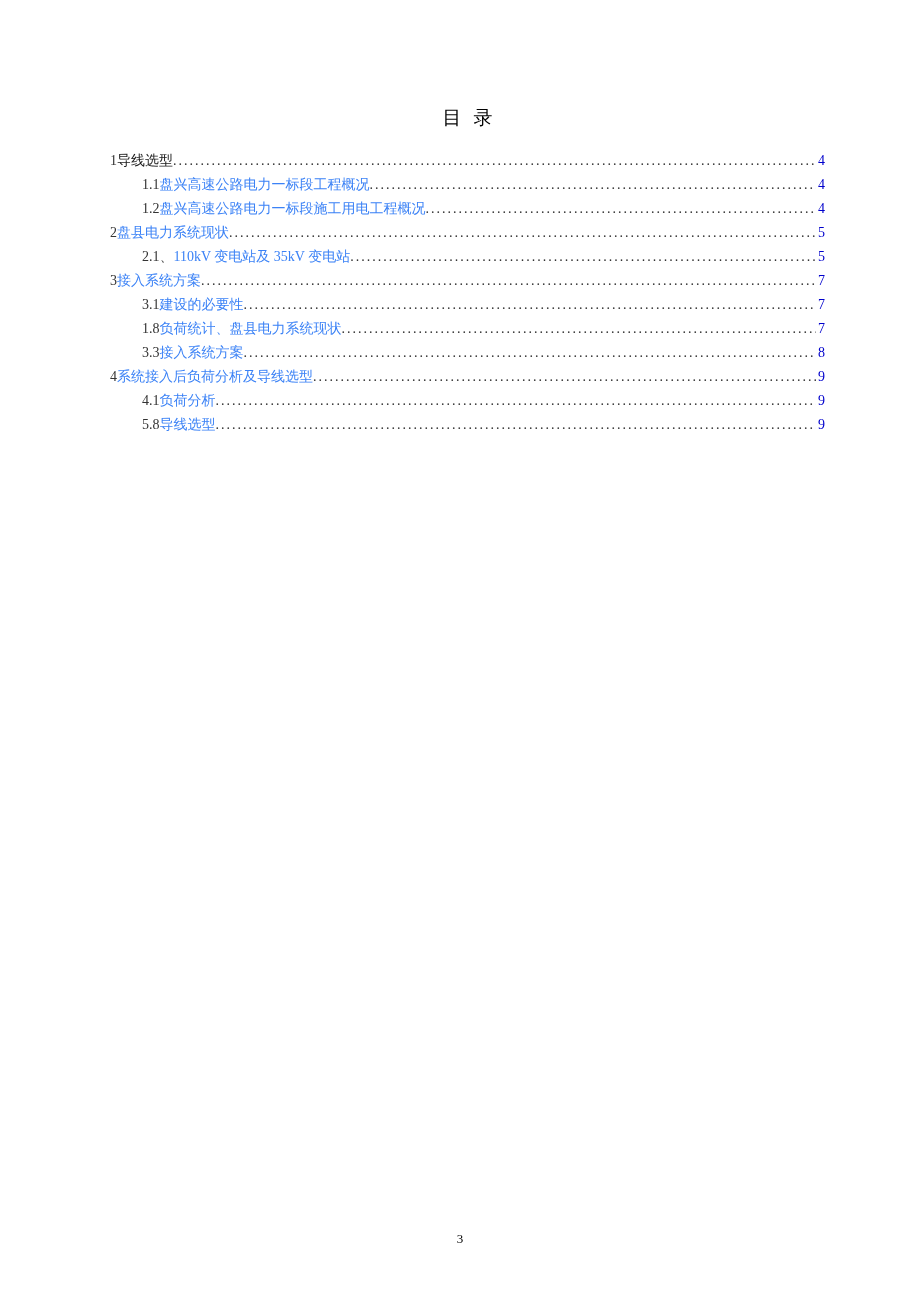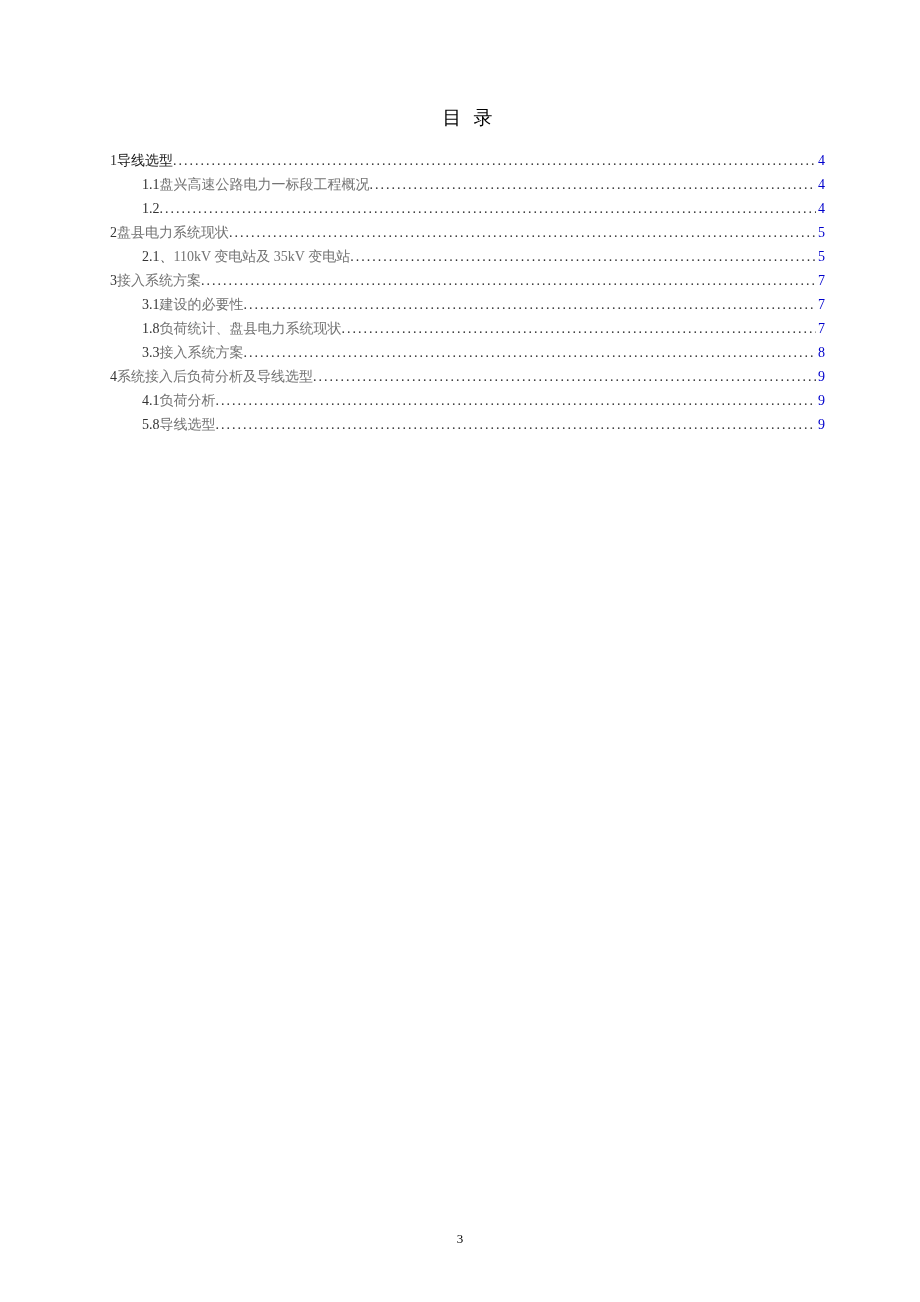--- a/index.html
+++ b/index.html
@@ -39,21 +39,21 @@
     }
     .toc-entry.level2 {
       padding-left: 32px;
       justify-content: center;
     }
     .toc-num {
       flex: 0 0 auto;
     }
     .toc-text {
       flex: 0 0 auto;
-      color: #737373;
+      color: #3b82f6;
     }
     .toc-text.black {
       color: #1a1a1a;
     }
     .toc-leader {
       flex: 1 1 auto;
       overflow: hidden;
       letter-spacing: 2px;
       color: #333;
     }
@@ -89,20 +89,21 @@
         <span class="toc-page">4</span>
       </div>
       <div class="toc-entry level2">
         <span class="toc-num">1.1 </span>
         <span class="toc-text">盘兴高速公路电力一标段工程概况</span>
         <span class="toc-leader"></span>
         <span class="toc-page">4</span>
       </div>
       <div class="toc-entry level2">
         <span class="toc-num">1.2 </span>
+        <span class="toc-text">盘兴高速公路电力一标段施工用电工程概况</span>
         <span class="toc-leader"></span>
         <span class="toc-page">4</span>
       </div>
       <div class="toc-entry level1">
         <span class="toc-num">2 </span>
         <span class="toc-text">盘县电力系统现状</span>
         <span class="toc-leader"></span>
         <span class="toc-page">5</span>
       </div>
       <div class="toc-entry level2">

